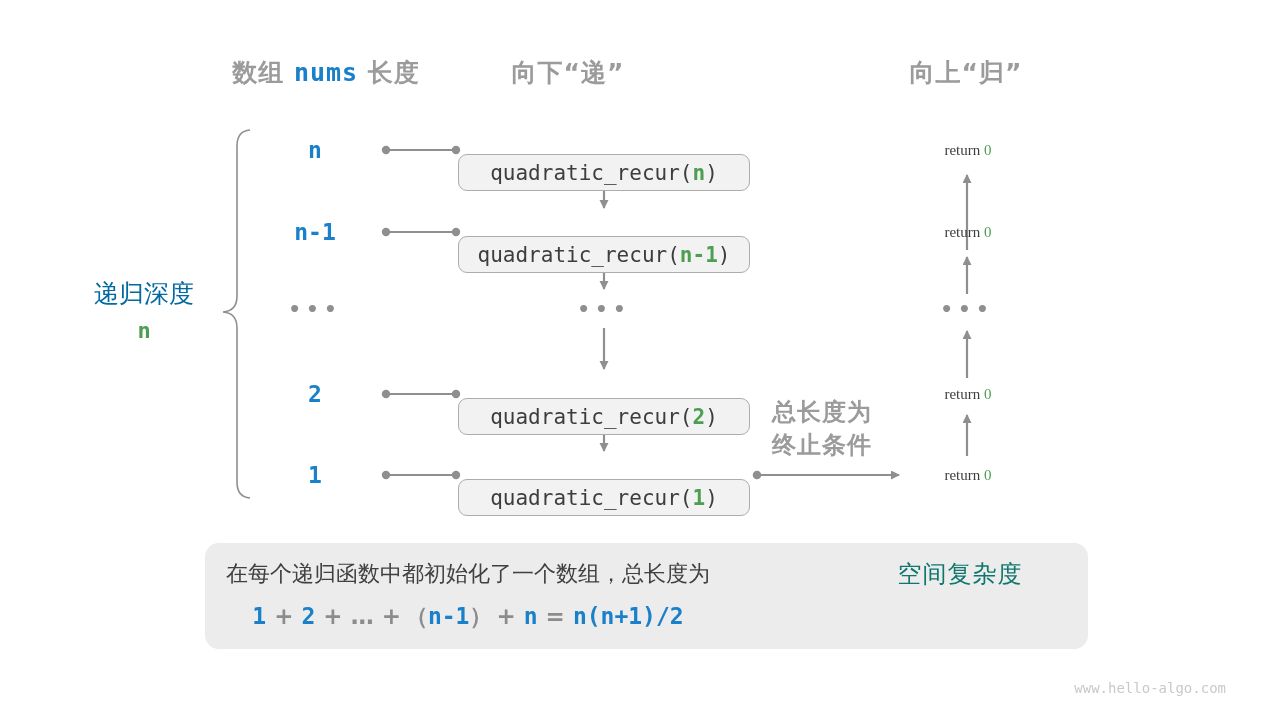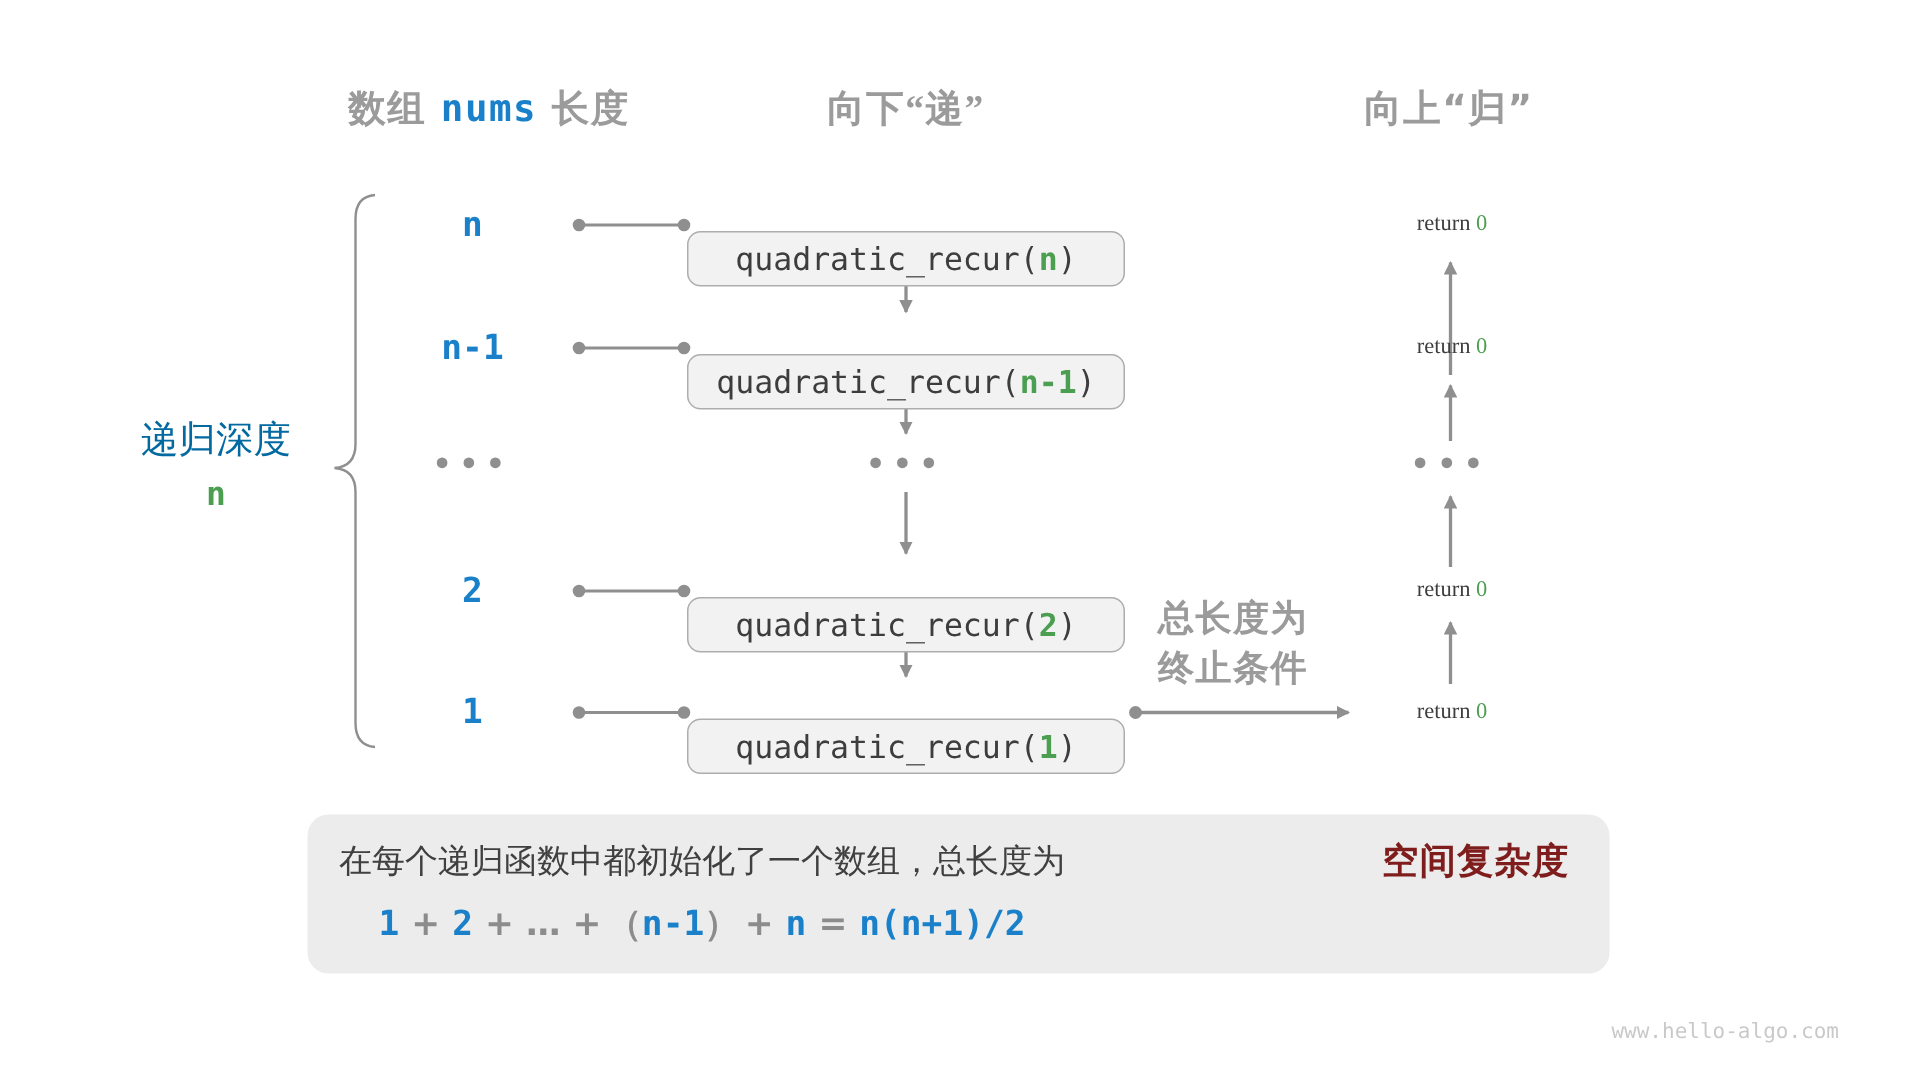--- a/index.html
+++ b/index.html
@@ -22,27 +22,27 @@
   }
   .callbox .arg{color:#4c9e50;font-weight:bold;}
   .ret{font-family:Liberation Serif, serif;font-size:15px;color:#3d3d3d;}
   .ret .zero{color:#4c9e50;}
   .dots{font-size:20px;color:#8f8f8f;letter-spacing:5px;font-weight:bold;}
   .depth-l1{font-size:25px;color:#0369a1;font-family:Liberation Mono, monospace;}
   .depth-l2{font-family:"DejaVu Sans Mono", monospace;font-size:22px;font-weight:bold;color:#4c9e50;}
   .note{font-size:24px;font-weight:bold;color:#9b9b9b;letter-spacing:1px;}
   .summary-box{
     position:absolute;left:205px;top:543px;width:868px;height:106px;
-    background:#ececec;border-radius:14px;
+    background:#ececec;border-radius:14px;padding-left:15px;
   }
   .sum-sentence{font-size:22px;color:#404040;}
   .ftok{font-family:"DejaVu Sans Mono", monospace;font-weight:bold;font-size:23px;margin:0 4px;}
   .f-blue{color:#1a80c9;}
   .f-gray{color:#8c8c8c;font-family:"DejaVu Sans", sans-serif;}
-  .res-title{font-size:24px;font-weight:bold;color:#7f1d1d;letter-spacing:1px;margin-left:24px;}
+  .res-title{font-size:24px;font-weight:normal;color:#0f766e;letter-spacing:1px;}
   .res-value{font-size:25px;font-weight:bold;color:#f25b0c;letter-spacing:1px;}
   .watermark{
     position:absolute;right:54px;top:680px;
     font-family:"DejaVu Sans Mono", monospace;font-size:14px;color:#c9c9c9;
   }
   svg.layer{position:absolute;left:0;top:0;}
 </style>
 </head>
 <body>
 
@@ -90,21 +90,21 @@
   </g>
 
   <polygon points="804,591 826,591 826,583 847,598 826,613 826,605 804,605" fill="#c6c6c6"></polygon>
 </svg>
 
 <div class="abs hdr" style="left:326px;top:72px;">
   <span>数组</span>
   <span class="code">nums</span>
   <span>长度</span>
 </div>
-<div class="abs hdr" style="left:604px;top:72px;font-family:Liberation Serif, serif;">向下“递”</div>
+<div class="abs hdr" style="left:568px;top:72px;">向下“递”</div>
 <div class="abs hdr" style="left:966px;top:72px;">向上“归”</div>
 
 <div class="abs depth-l1" style="left:144px;top:293px;">递归深度</div>
 <div class="abs depth-l2" style="left:144px;top:330px;">n</div>
 
 <div class="abs numlbl" style="left:315px;top:150px;">n</div>
 <div class="abs numlbl" style="left:315px;top:232px;">n-1</div>
 <div class="abs dots" style="left:315px;top:309px;">•••</div>
 <div class="abs numlbl" style="left:315px;top:394px;">2</div>
 <div class="abs numlbl" style="left:315px;top:475px;">1</div>

